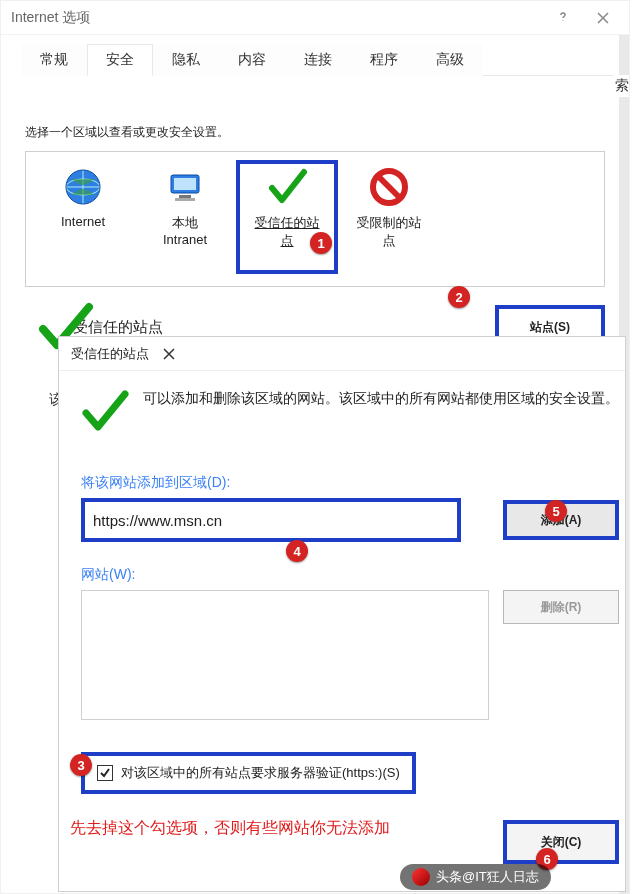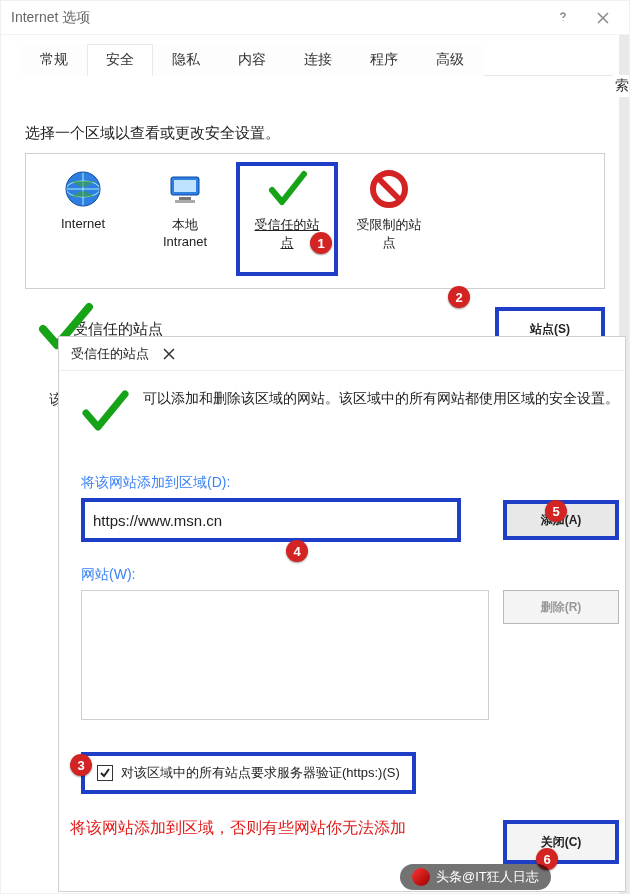--- a/index.html
+++ b/index.html
@@ -48,21 +48,21 @@
   .tab.active {
     border-color: #e8e8e8;
     background: #fff;
     border-bottom: 1px solid #fff;
   }
   .right-strip { position: absolute; right: 0; top: 34px; width: 10px; height: 860px; background: #e9e9e9; }
   .right-hi { position: absolute; right: 0; top: 34px; width: 10px; height: 30px; background: #2c62c9; }
   .right-lbl { position: absolute; right: 0; top: 74px; font-size: 14px; color:#333; background:#fff; padding:2px 0 2px 2px; }
 
   .content { padding: 18px 24px 8px 24px; }
-  .section-label { font-size: 15px; margin: 30px 0 10px 0; }
+  .section-label { font-size: 12px; margin: 30px 0 10px 0; }
 
   .zones-box { border: 1px solid #cfcfcf; padding: 10px 8px 14px 8px; display: flex; gap: 4px; }
   .zone {
     width: 98px; text-align: center; font-size: 13px; color: #222;
     display: flex; flex-direction: column; align-items: center; gap: 6px;
     padding: 4px 0;
   }
   .zone-icon { width: 42px; height: 42px; display:flex; align-items:center; justify-content:center; }
   .zone.selected { outline: 4px solid #1f3ec7; outline-offset: -2px; height: 110px; text-decoration: underline; }
 
@@ -289,18 +289,18 @@
       <div class="btn" style="border:4px solid #1f3ec7; height:44px; min-width:116px;">关闭(C)</div>
     </div>
   </div>
 </div>
 
 <div class="anno-badge" style="left:70px; top:754px;">3</div>
 <div class="anno-badge" style="left:286px; top:540px;">4</div>
 <div class="anno-badge" style="left:545px; top:500px;">5</div>
 <div class="anno-badge" style="left:536px; top:848px;">6</div>
 
-<div class="anno-red-text" style="left:70px; top:818px;">将该网站添加到区域，否则有些网站你无法添加</div>
+<div class="anno-red-text" style="left:70px; top:818px;">先去掉这个勾选项，否则有些网站你无法添加</div>
 
 <div class="watermark" style="left:400px; top:864px;">
   <span class="avatar"></span>
   <span>头条@IT狂人日志</span>
 </div>
 
 </body></html>

